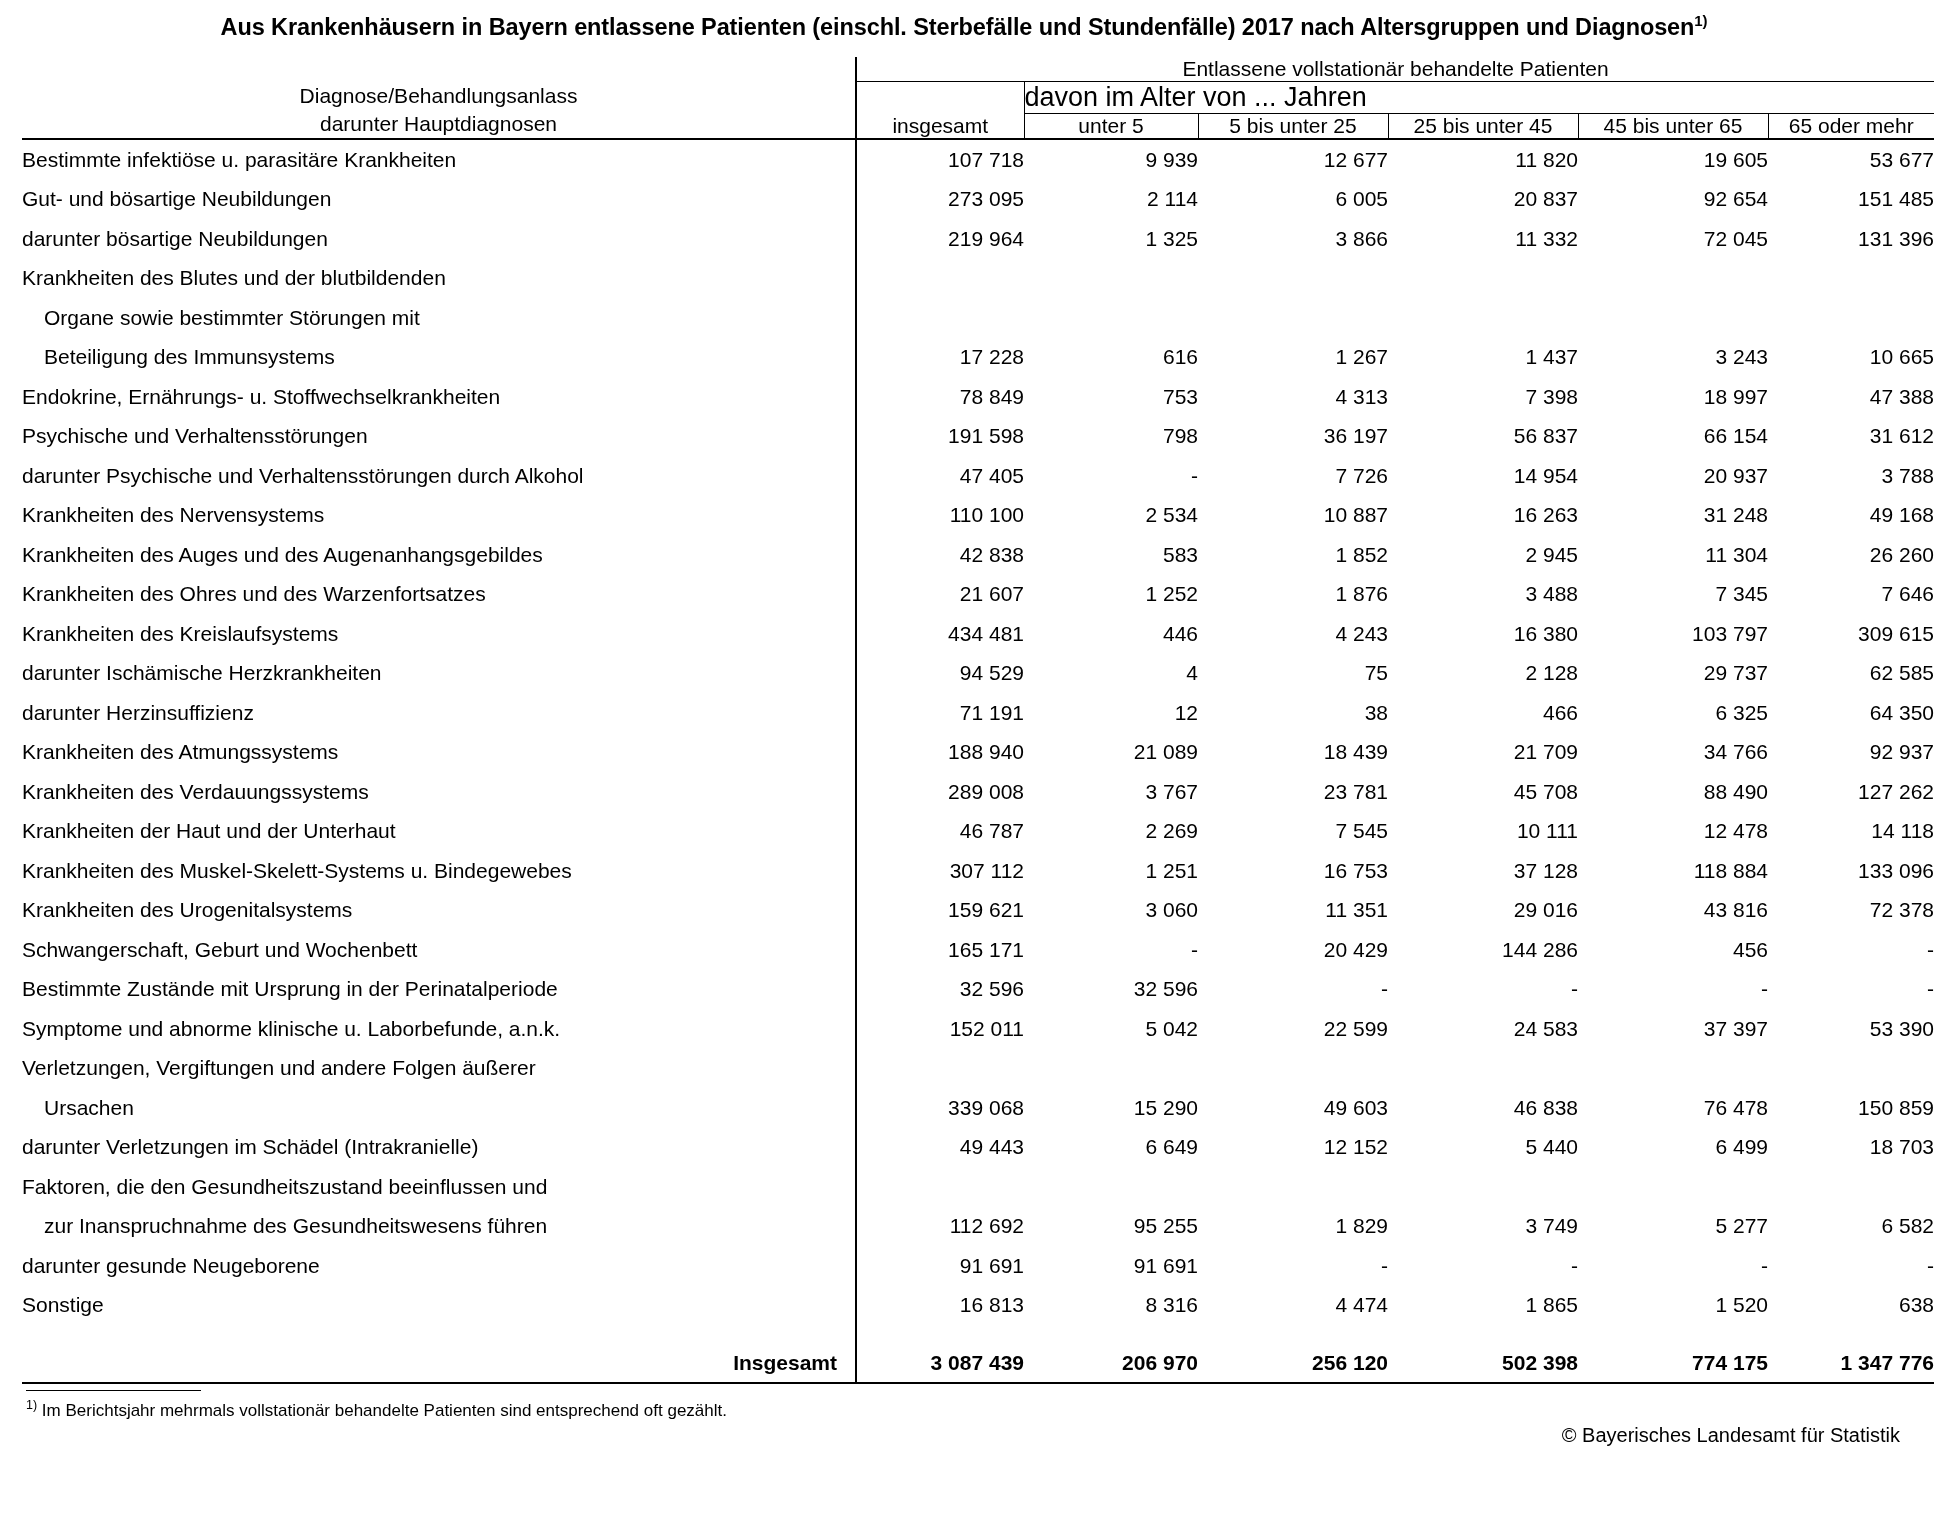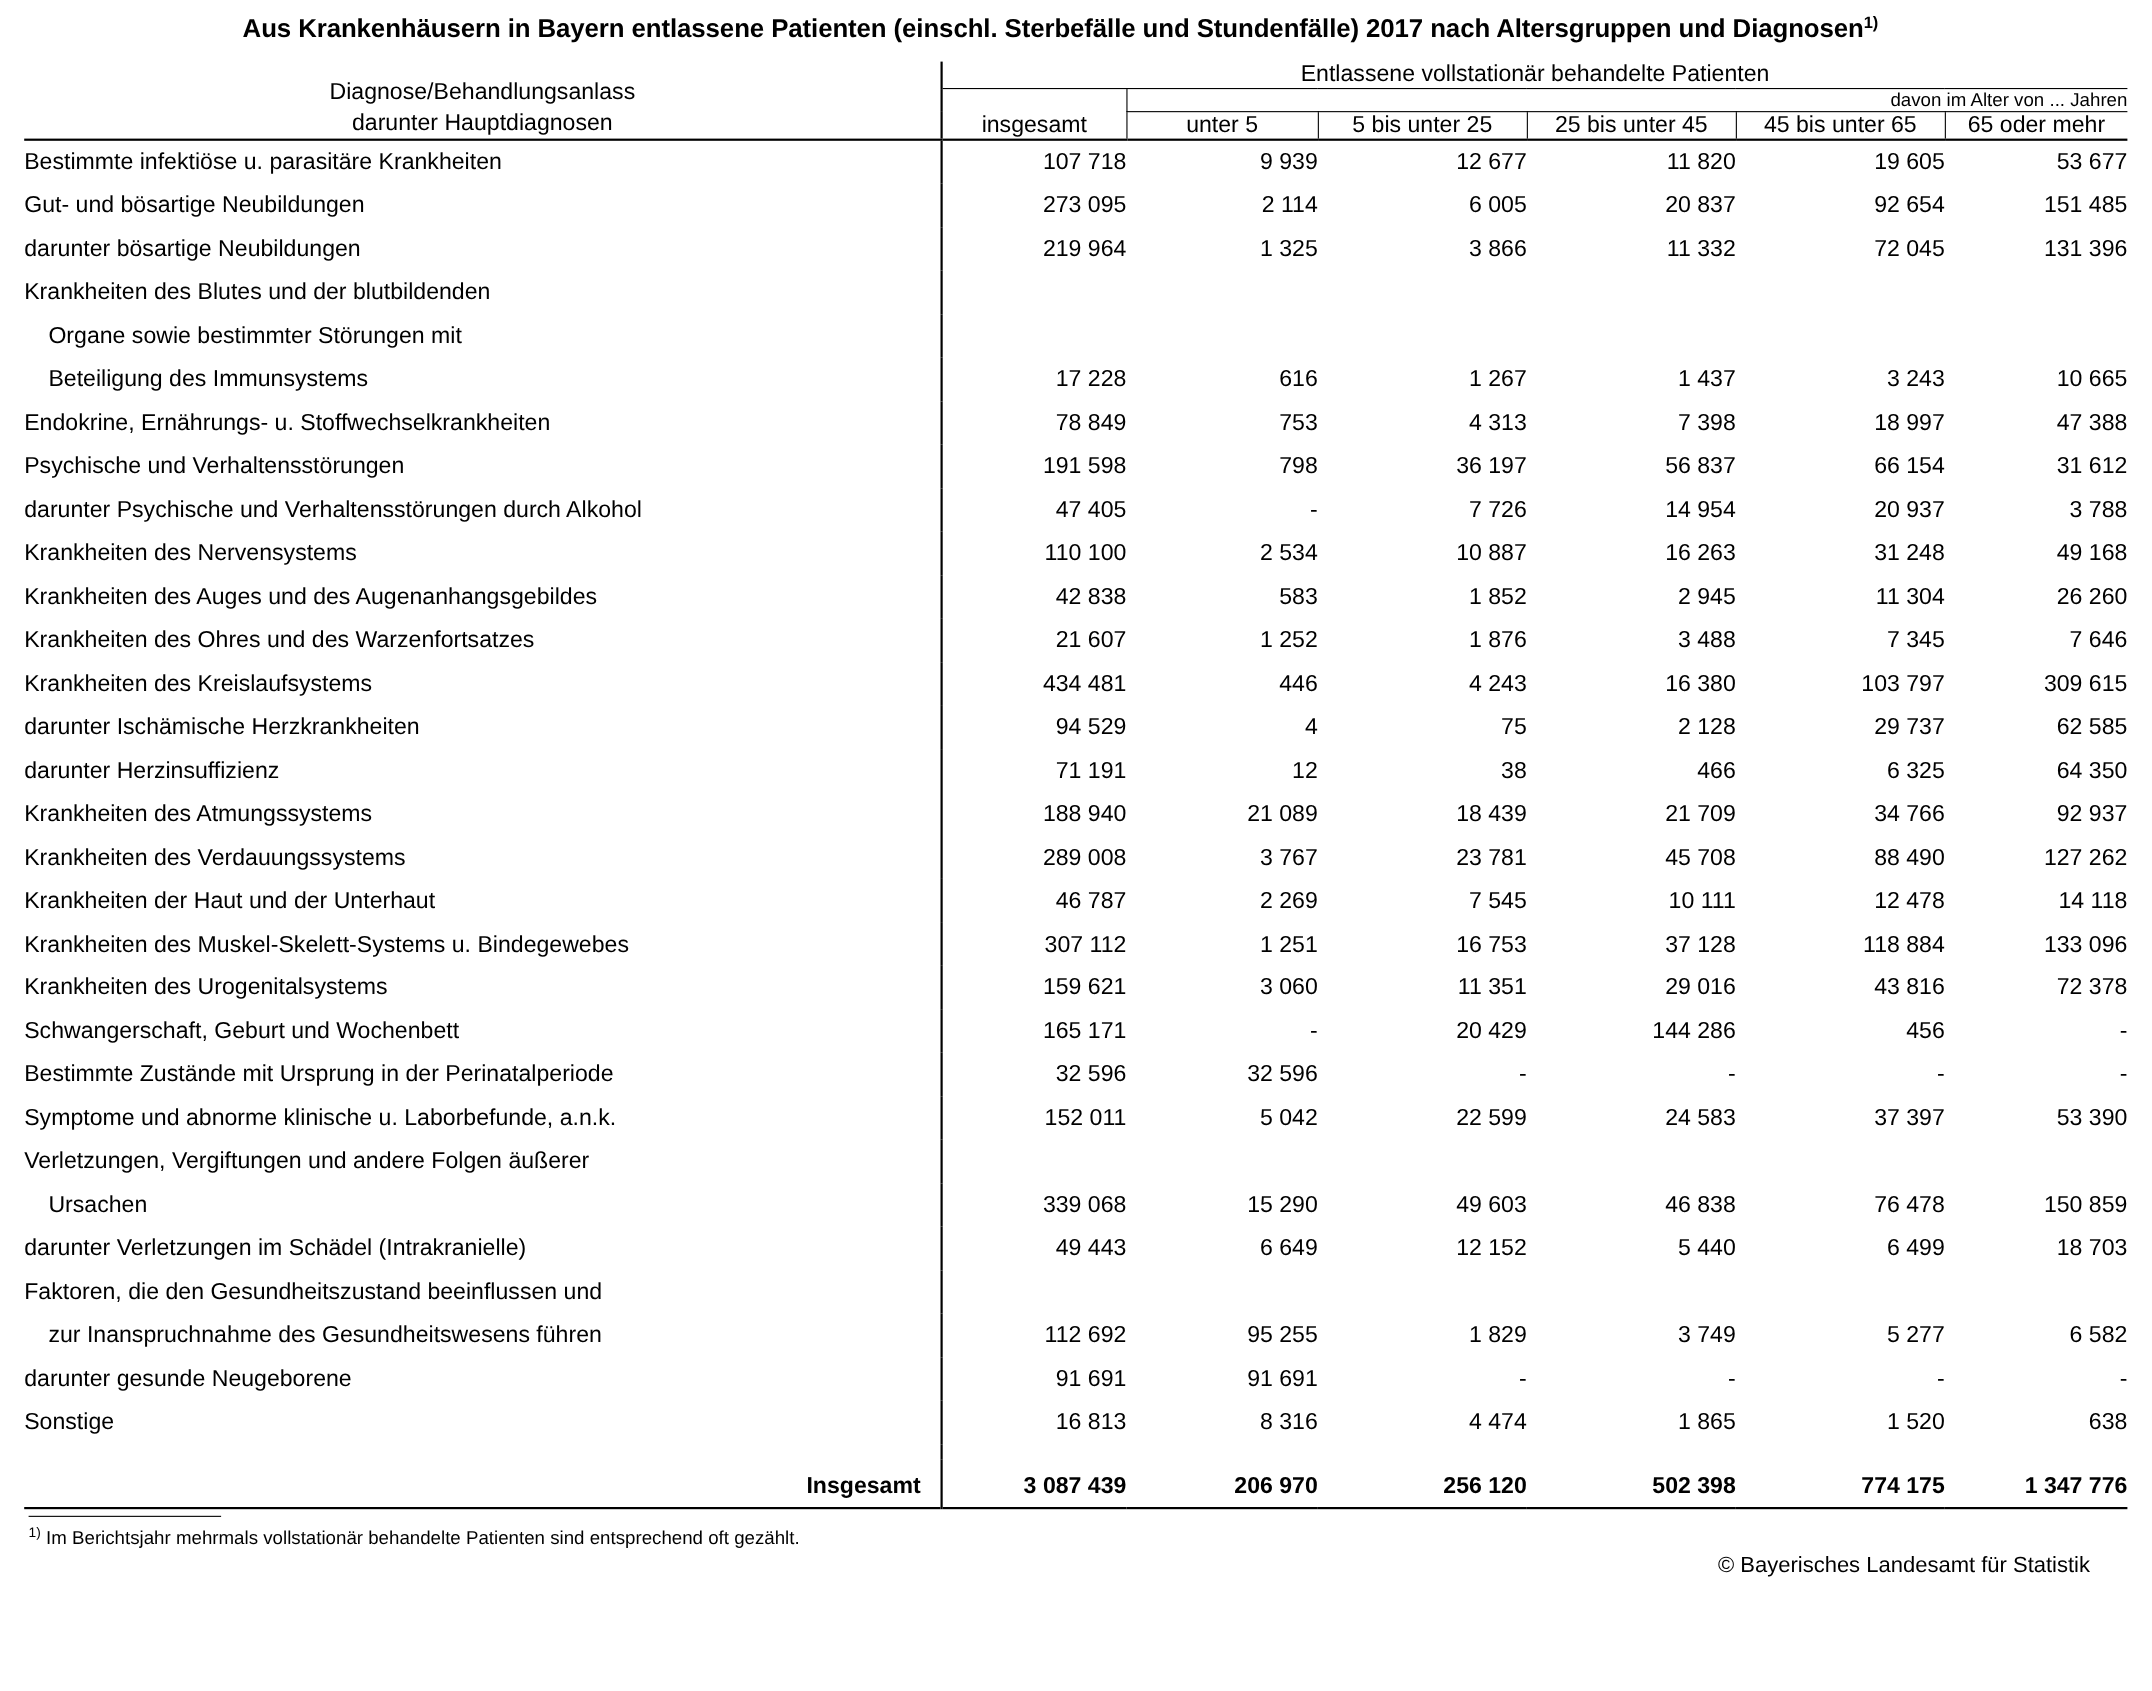--- a/index.html
+++ b/index.html
@@ -62,22 +62,22 @@
   }
   .hdr-insg {
     text-align: center;
     font-size: 21px;
     vertical-align: middle;
     padding-bottom: 10px;
     border-bottom: 2px solid #000;
     border-left: 2px solid #000;
   }
   .hdr-davon {
-    text-align: right;
-    font-size: 17px;
+    text-align: left;
+    font-size: 27px;
     padding: 10px 0 12px 0;
     border-bottom: 1px solid #000;
     border-left: 1px solid #000;
   }
   .hdr-age {
     text-align: center;
     font-size: 21px;
     padding: 10px 0 10px 0;
     border-bottom: 2px solid #000;
     border-left: 1px solid #000;

